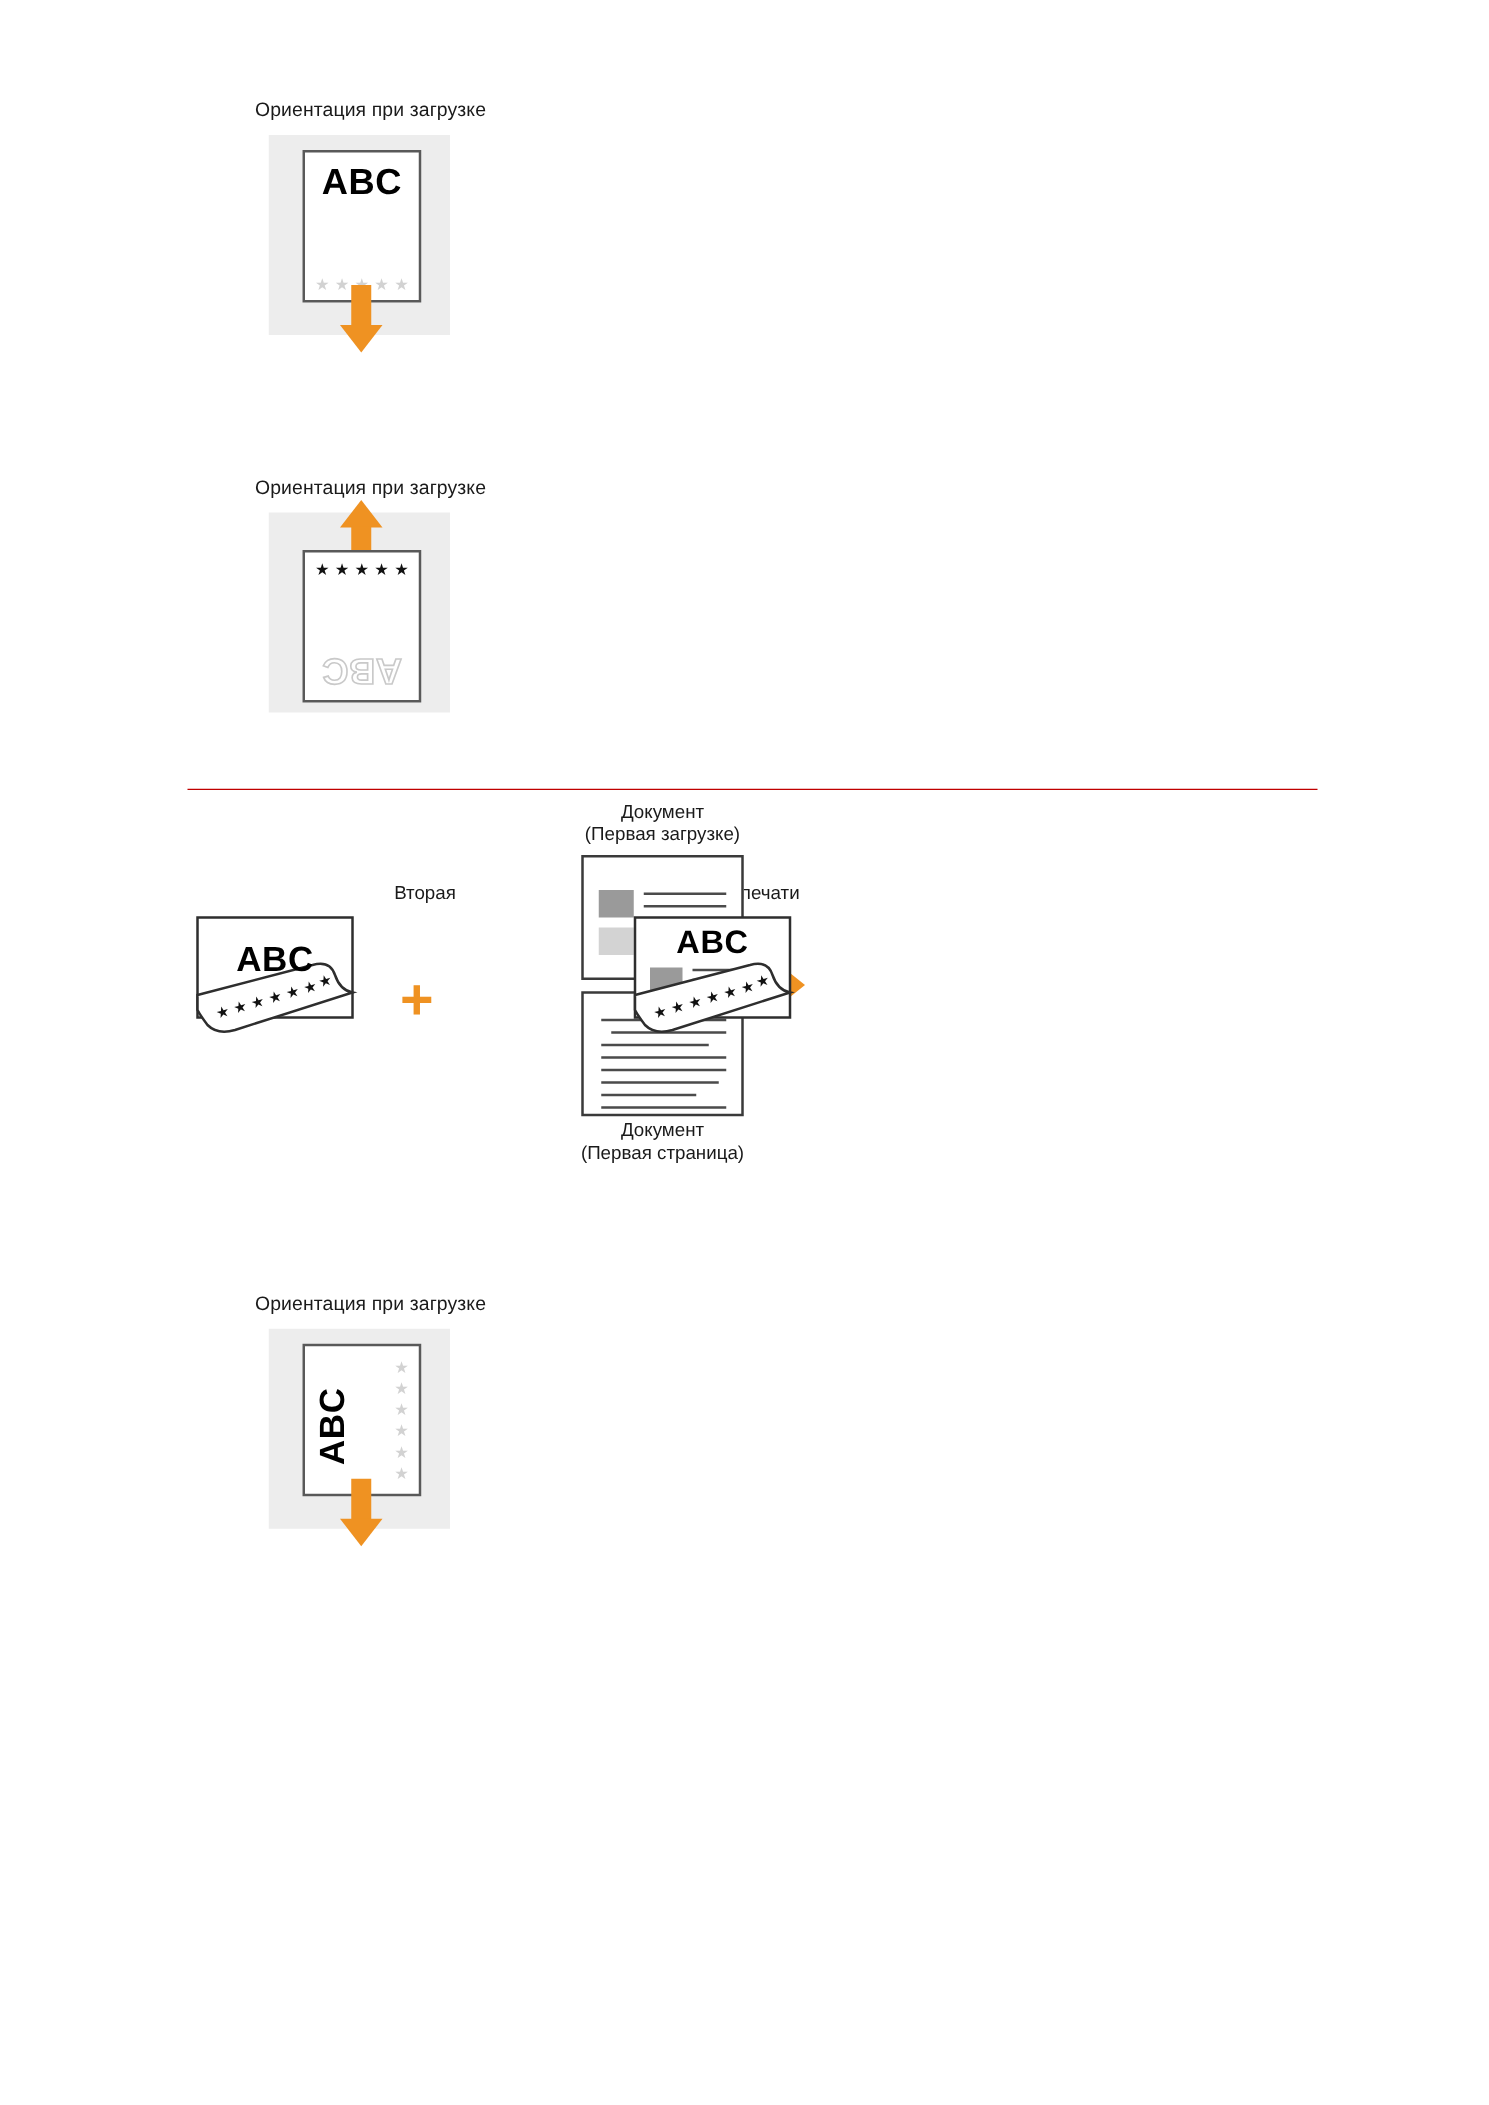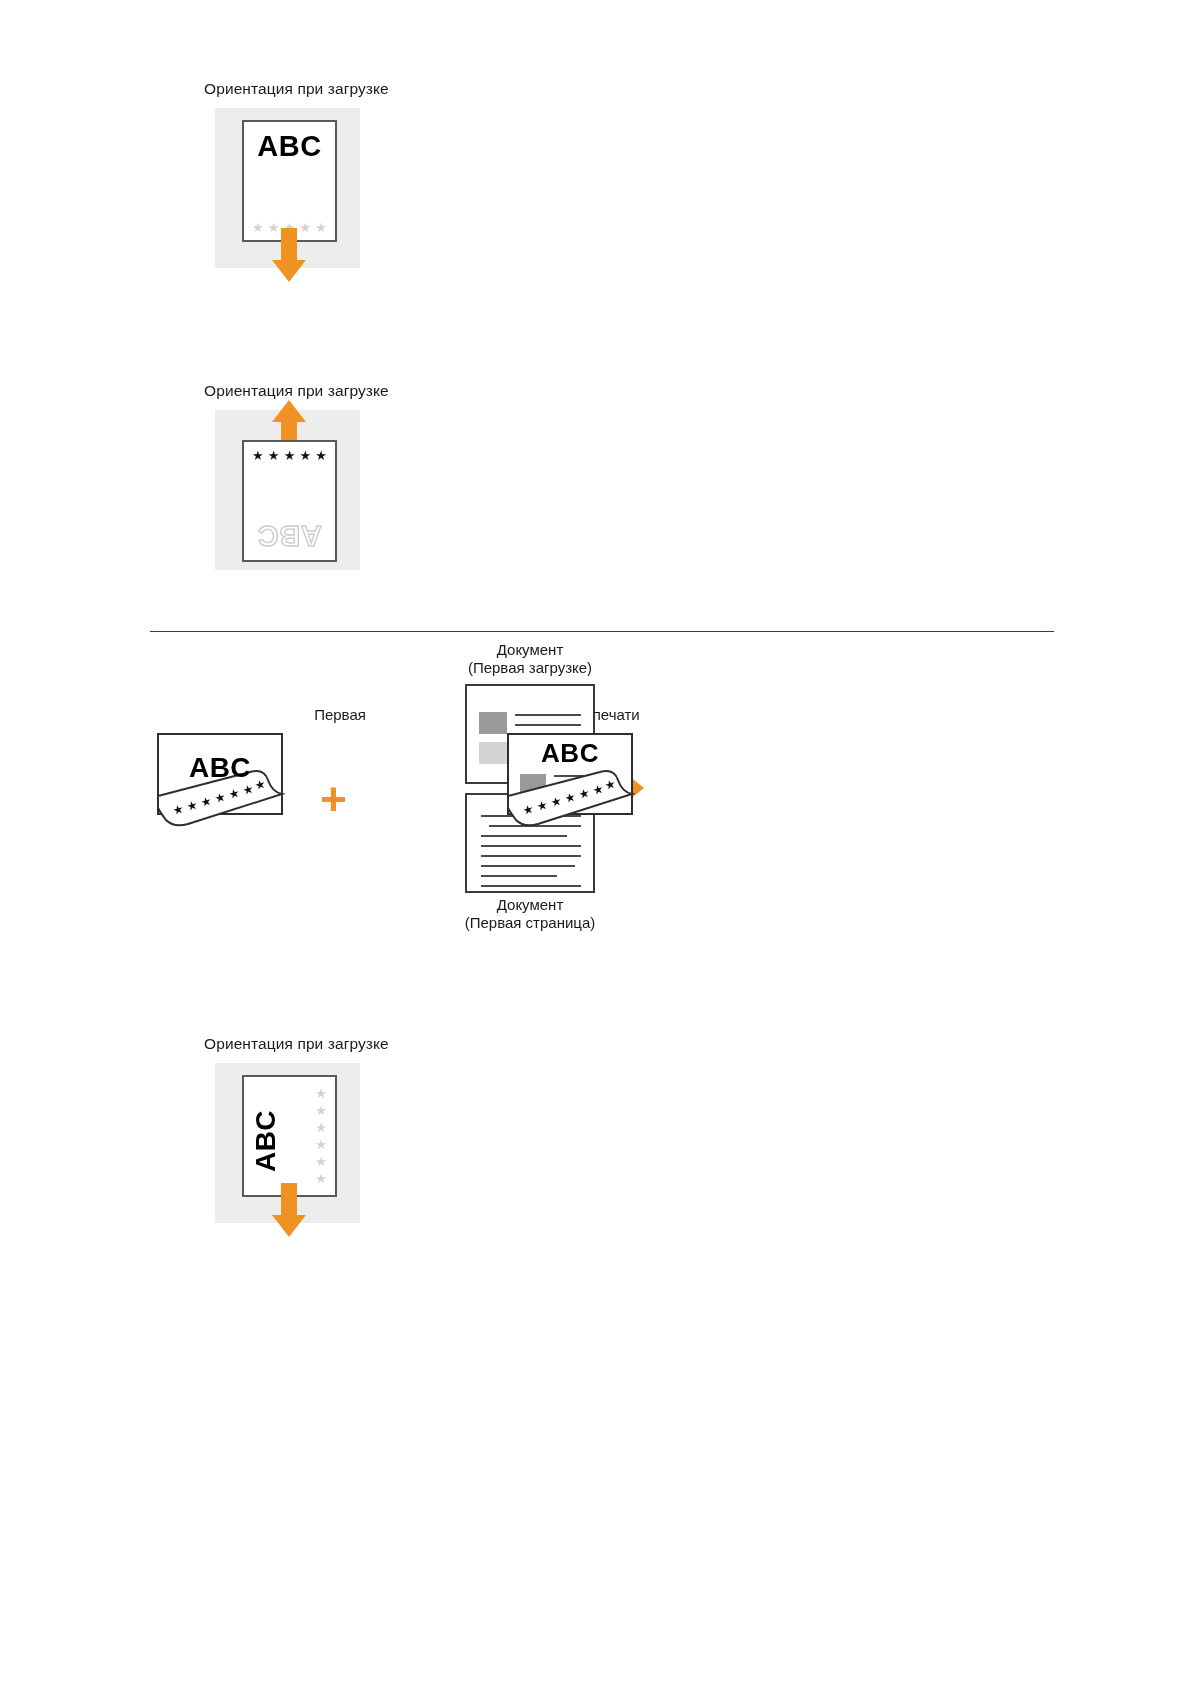--- a/index.html
+++ b/index.html
@@ -221,21 +221,21 @@
 <div class="divider" style="left:150px; top:631px; width:904px;"></div>
 
 <div class="diagram" style="left:140px; top:636px; width:540px; height:300px;">
 
   <div class="dlabel" style="left:265px; top:5px; width:250px; text-align:center;">
     <div>Документ</div>
     <div>(Первая загрузке)</div>
   </div>
 
   <div class="dlabel" style="left:140px; top:70px; width:120px; text-align:center;">
-    <span>Первая</span>
+    <span>Вторая</span>
   </div>
 
   <div class="dlabel" style="left:330px; top:70px; width:220px; text-align:center;">
     <span>Результат печати</span>
   </div>
 
   <div class="letterhead" style="left:0px; top:96px; width:180px; height:110px;">
     <svg width="180" height="110" viewBox="0 0 180 110">
 
       <rect x="18" y="2" width="124" height="80" fill="#ffffff" stroke="#2e2e2e" stroke-width="2"></rect>

